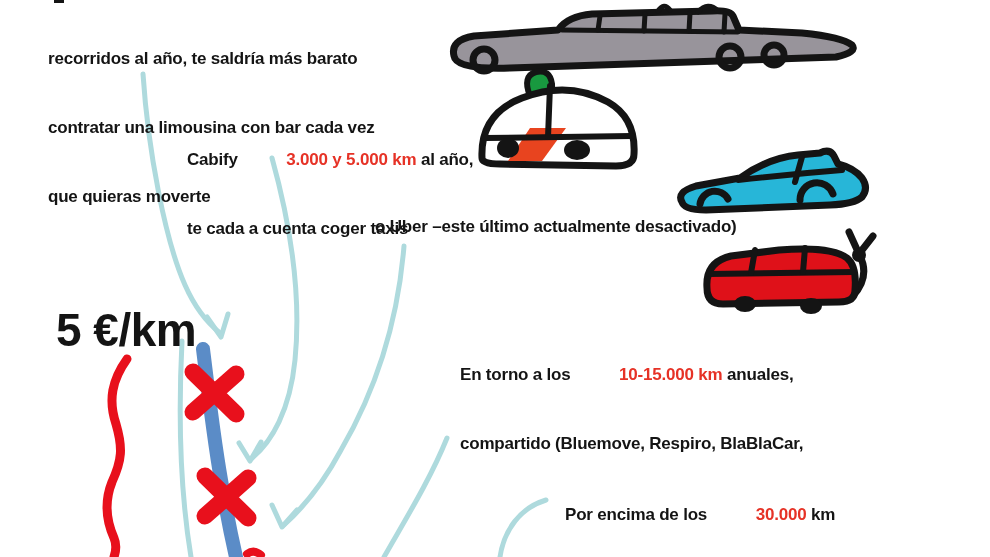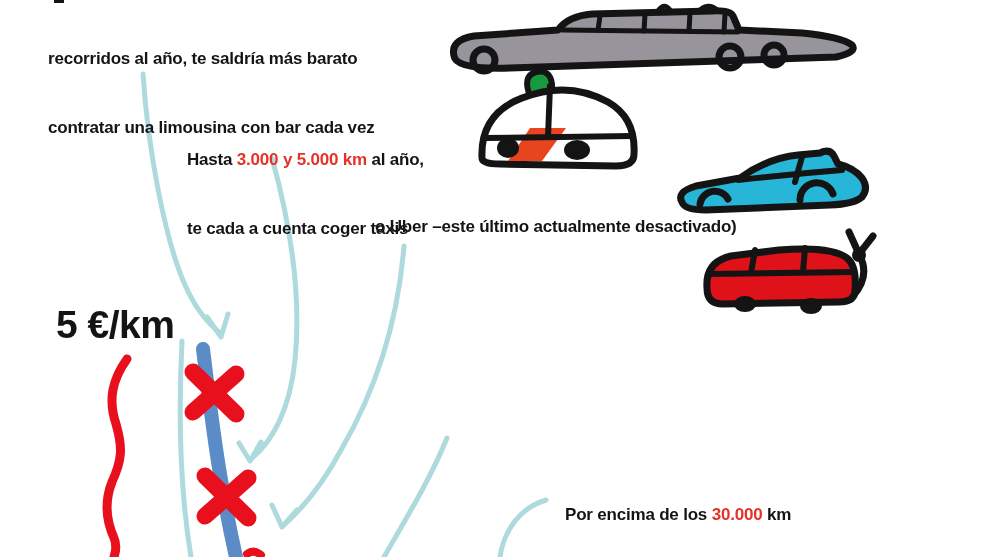--- a/index.html
+++ b/index.html
@@ -1,22 +1,22 @@
 <!DOCTYPE html>
 <html><head>
 <meta charset="utf-8">
 <style>
   html,body{margin:0;padding:0;background:#fff;}
   .canvas{position:relative;width:896px;height:557px;overflow:hidden;background:#fff;
           font-family:"Liberation Sans",sans-serif;}
   .layer{position:absolute;left:0;top:0;}
   .note{position:absolute;font-weight:700;font-size:17px;line-height:23px;color:#141414;
         letter-spacing:-0.2px;white-space:pre;}
-  .hl{color:#e63226;}
-  .cost-label{position:absolute;left:56px;top:303px;font-weight:700;font-size:39px;
+  .hl{color:#e63226;margin-left:44px;}
+  .cost-label{position:absolute;left:56px;top:303px;font-weight:700;font-size:46px;
               color:#141414;letter-spacing:-0.5px;}
   .vehicle{position:absolute;}
 </style>
 </head>
 <body>
 
 <div class="canvas">
 
   <svg class="layer" width="990" height="557" viewBox="0 0 990 557">
 
@@ -102,32 +102,35 @@
       <path d="M 62,24 L 58,47"></path>
       <path d="M 112,22 L 110,46"></path>
     </g>
     <ellipse cx="52" cy="78" rx="11" ry="8" fill="#141414"></ellipse>
     <ellipse cx="118" cy="80" rx="11" ry="8" fill="#141414"></ellipse>
   </svg>
 
   <div class="note" style="left:48px;top:1px">
     <div>recorridos al año, te saldría más barato</div>
     <div>contratar una limousina con bar cada vez</div>
+    <div>que quieras moverte</div>
   </div>
 
   <div class="note" style="left:187px;top:102px">
-    <div><span>Hasta </span><span class="hl">3.000 y 5.000 km</span><span> al año,</span></div>
+    <div><span>Cabify </span><span class="hl">3.000 y 5.000 km</span><span> al año,</span></div>
     <div>te cada a cuenta coger taxis</div>
   </div>
 
   <div class="note" style="left:375px;top:169px">
     <div>o Uber –este último actualmente desactivado)</div>
   </div>
 
   <div class="note" style="left:460px;top:317px">
+    <div><span>En torno a los </span><span class="hl">10-15.000 km</span><span> anuales,</span></div>
+    <div>compartido (Bluemove, Respiro, BlaBlaCar,</div>
     
     
   </div>
 
   <div class="note" style="left:565px;top:457px">
     <div><span>Por encima de los </span><span class="hl">30.000</span><span> km</span></div>
     
     
     
     

